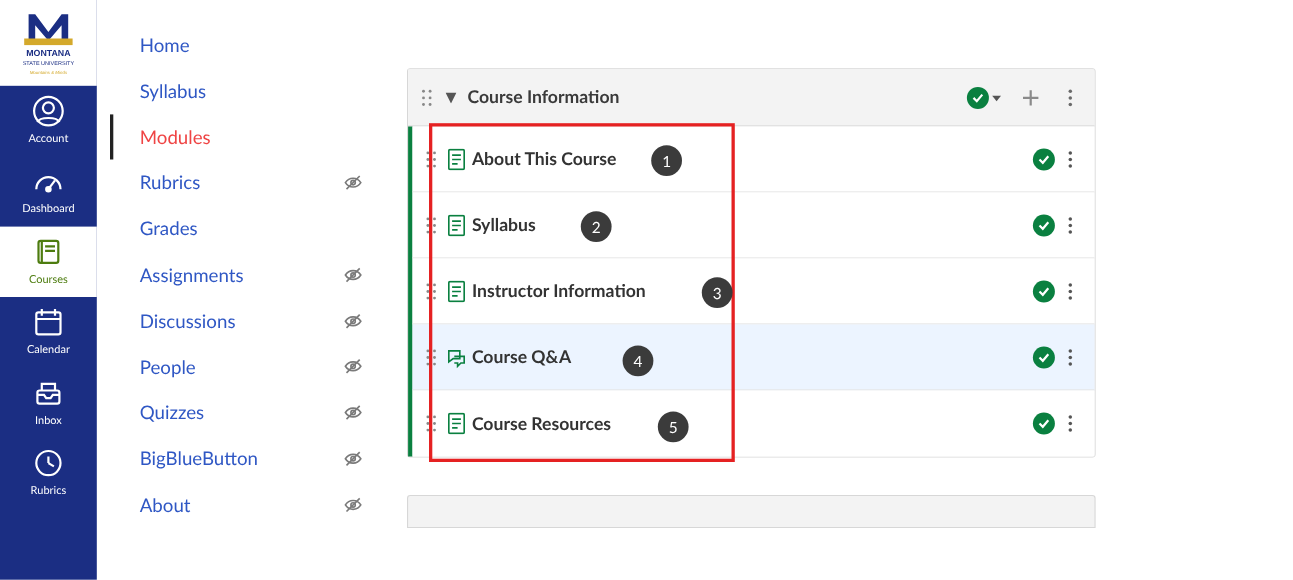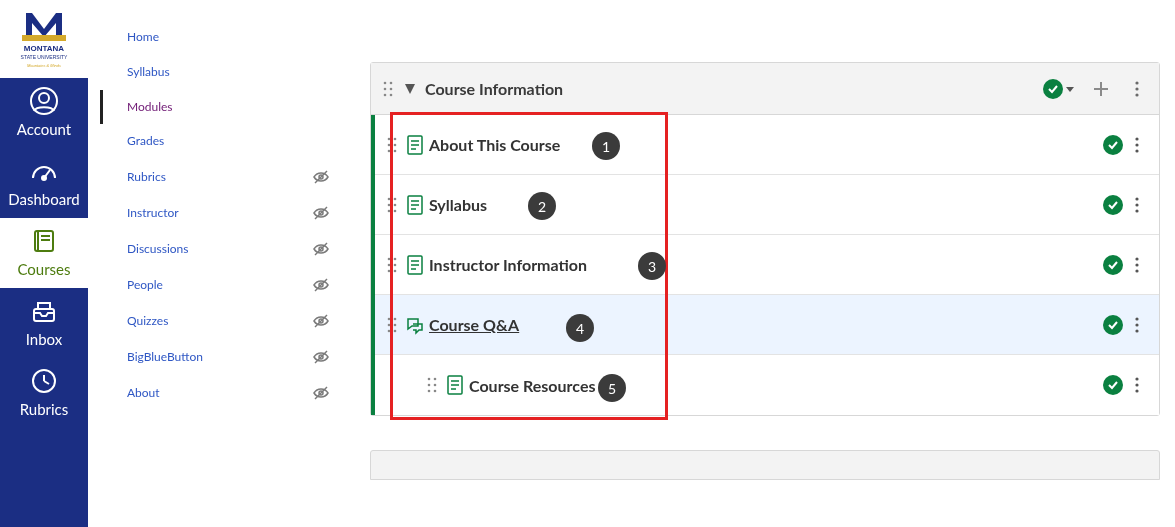--- a/index.html
+++ b/index.html
@@ -44,21 +44,21 @@
     justify-content: center;
   }
   .brand svg { display: block; }
   .gnav-item {
     width: 88px;
     padding: 8px 2px 10px;
     display: flex;
     flex-direction: column;
     align-items: center;
     gap: 4px;
-    font-size: 15px;
+    font-size: 10px;
     cursor: pointer;
     color: #fff;
   }
   .gnav-item.active {
     background: #fff;
     color: #4d7c0f;
   }
   .gnav-icon { width: 30px; height: 30px; display:flex; align-items:center; justify-content:center; }
   .gnav-icon svg { stroke: currentColor; fill: none; }
 
@@ -69,44 +69,44 @@
     top: 20px;
     width: 250px;
     display: flex;
     flex-direction: column;
   }
   .cnav-item {
     display: flex;
     align-items: center;
     justify-content: space-between;
     padding: 9px 20px 9px 24px;
-    font-size: 12px;
+    font-size: 17px;
     color: #2f57c4;
     cursor: pointer;
     border-left: 3px solid transparent;
     line-height: 1.4;
   }
   .cnav-item.active {
-    color: #701a75;
+    color: #ef4444;
     font-weight: 400;
     border-left: 3px solid #222;
   }
   .cnav-hidden-icon {
     width: 18px; height: 18px;
     color: #7a7a7a;
     display:flex; align-items:center; justify-content:center;
   }
   .cnav-hidden-icon svg { stroke: currentColor; }
 
   
   .main {
     position: absolute;
     left: 370px;
     top: 62px;
-    width: 790px;
+    width: 626px;
   }
   .module {
     border: 1px solid #d7d7d7;
     border-radius: 3px;
     background: #fff;
     margin-bottom: 34px;
   }
   .module-header {
     display: flex;
     align-items: center;
@@ -157,22 +157,22 @@
   .mitem {
     display: flex;
     align-items: center;
     height: 60px;
     padding: 0 12px;
     border-bottom: 1px solid #e3e3e3;
     gap: 4px;
     position: relative;
     background:#fff;
   }
-  .mitem:last-child { border-bottom: none; margin-left: 40px; }
-  .mitem.highlight { background: #ecf4ff; text-decoration: underline; }
+  .mitem:last-child { border-bottom: none; }
+  .mitem.highlight { background: #ecf4ff; }
   .mitem .drag-dots { margin-right: 0; }
   .mitem .type-icon {
     width: 20px; height: 20px;
     color: #0a8040;
     display:flex; align-items:center; justify-content:center;
   }
   .mitem .item-title {
     font-weight: 700;
     color: #333;
     font-size: 16px;
@@ -252,20 +252,34 @@
       <svg width="26" height="26" viewBox="0 0 26 26" stroke-width="2">
         <rect x="4" y="3" width="18" height="20" rx="2"></rect>
           <line x1="7" y1="3" x2="7" y2="23"></line>
           <line x1="10" y1="8" x2="19" y2="8"></line>
           <line x1="10" y1="12" x2="19" y2="12"></line>
       </svg>
     </span>
     <span>Courses</span>
   </div>
 
+  <div class="gnav-item">
+    <span class="gnav-icon">
+      <svg width="28" height="28" viewBox="0 0 28 28" stroke-width="2">
+        <rect x="3" y="5" width="22" height="20" rx="2"></rect>
+          <line x1="3" y1="11" x2="25" y2="11"></line>
+          <line x1="8" y1="2" x2="8" y2="8"></line>
+          <line x1="20" y1="2" x2="20" y2="8"></line>
+        <line x1="7" y1="16" x2="7" y2="16"></line>
+          <line x1="12" y1="16" x2="12" y2="16"></line>
+          <line x1="17" y1="16" x2="17" y2="16"></line>
+      </svg>
+    </span>
+    <span>Calendar</span>
+  </div>
 
   <div class="gnav-item">
     <span class="gnav-icon">
       <svg width="28" height="28" viewBox="0 0 28 28" stroke-width="2">
         <rect x="4" y="12" width="20" height="12" rx="2"></rect>
           <path d="M4 16h6l2 3h4l2-3h6"></path>
           <path d="M8 12V6h12v6"></path>
       </svg>
     </span>
     <span>Inbox</span>
@@ -287,34 +301,34 @@
   <div class="cnav-item">
       <span>Home</span>
     </div>
   <div class="cnav-item">
       <span>Syllabus</span>
     </div>
   <div class="cnav-item active">
       <span>Modules</span>
     </div>
   <div class="cnav-item">
-      <span>Grades</span>
-    </div>
-  <div class="cnav-item">
     <span>Rubrics</span>
     <span class="cnav-hidden-icon">
         <svg width="18" height="18" viewBox="0 0 18 18" fill="none" stroke-width="1.5">
           <path d="M2 9s2.5-4 7-4 7 4 7 4-2.5 4-7 4-7-4-7-4z"></path>
           <circle cx="9" cy="9" r="2"></circle>
           <line x1="3" y1="15" x2="15" y2="3"></line>
         </svg>
       </span>
   </div>
   <div class="cnav-item">
-    <span>Instructor</span>
+      <span>Grades</span>
+    </div>
+  <div class="cnav-item">
+    <span>Assignments</span>
     <span class="cnav-hidden-icon">
         <svg width="18" height="18" viewBox="0 0 18 18" fill="none" stroke-width="1.5">
           <path d="M2 9s2.5-4 7-4 7 4 7 4-2.5 4-7 4-7-4-7-4z"></path>
           <circle cx="9" cy="9" r="2"></circle>
           <line x1="3" y1="15" x2="15" y2="3"></line>
         </svg>
       </span>
   </div>
   <div class="cnav-item">
     <span>Discussions</span>

